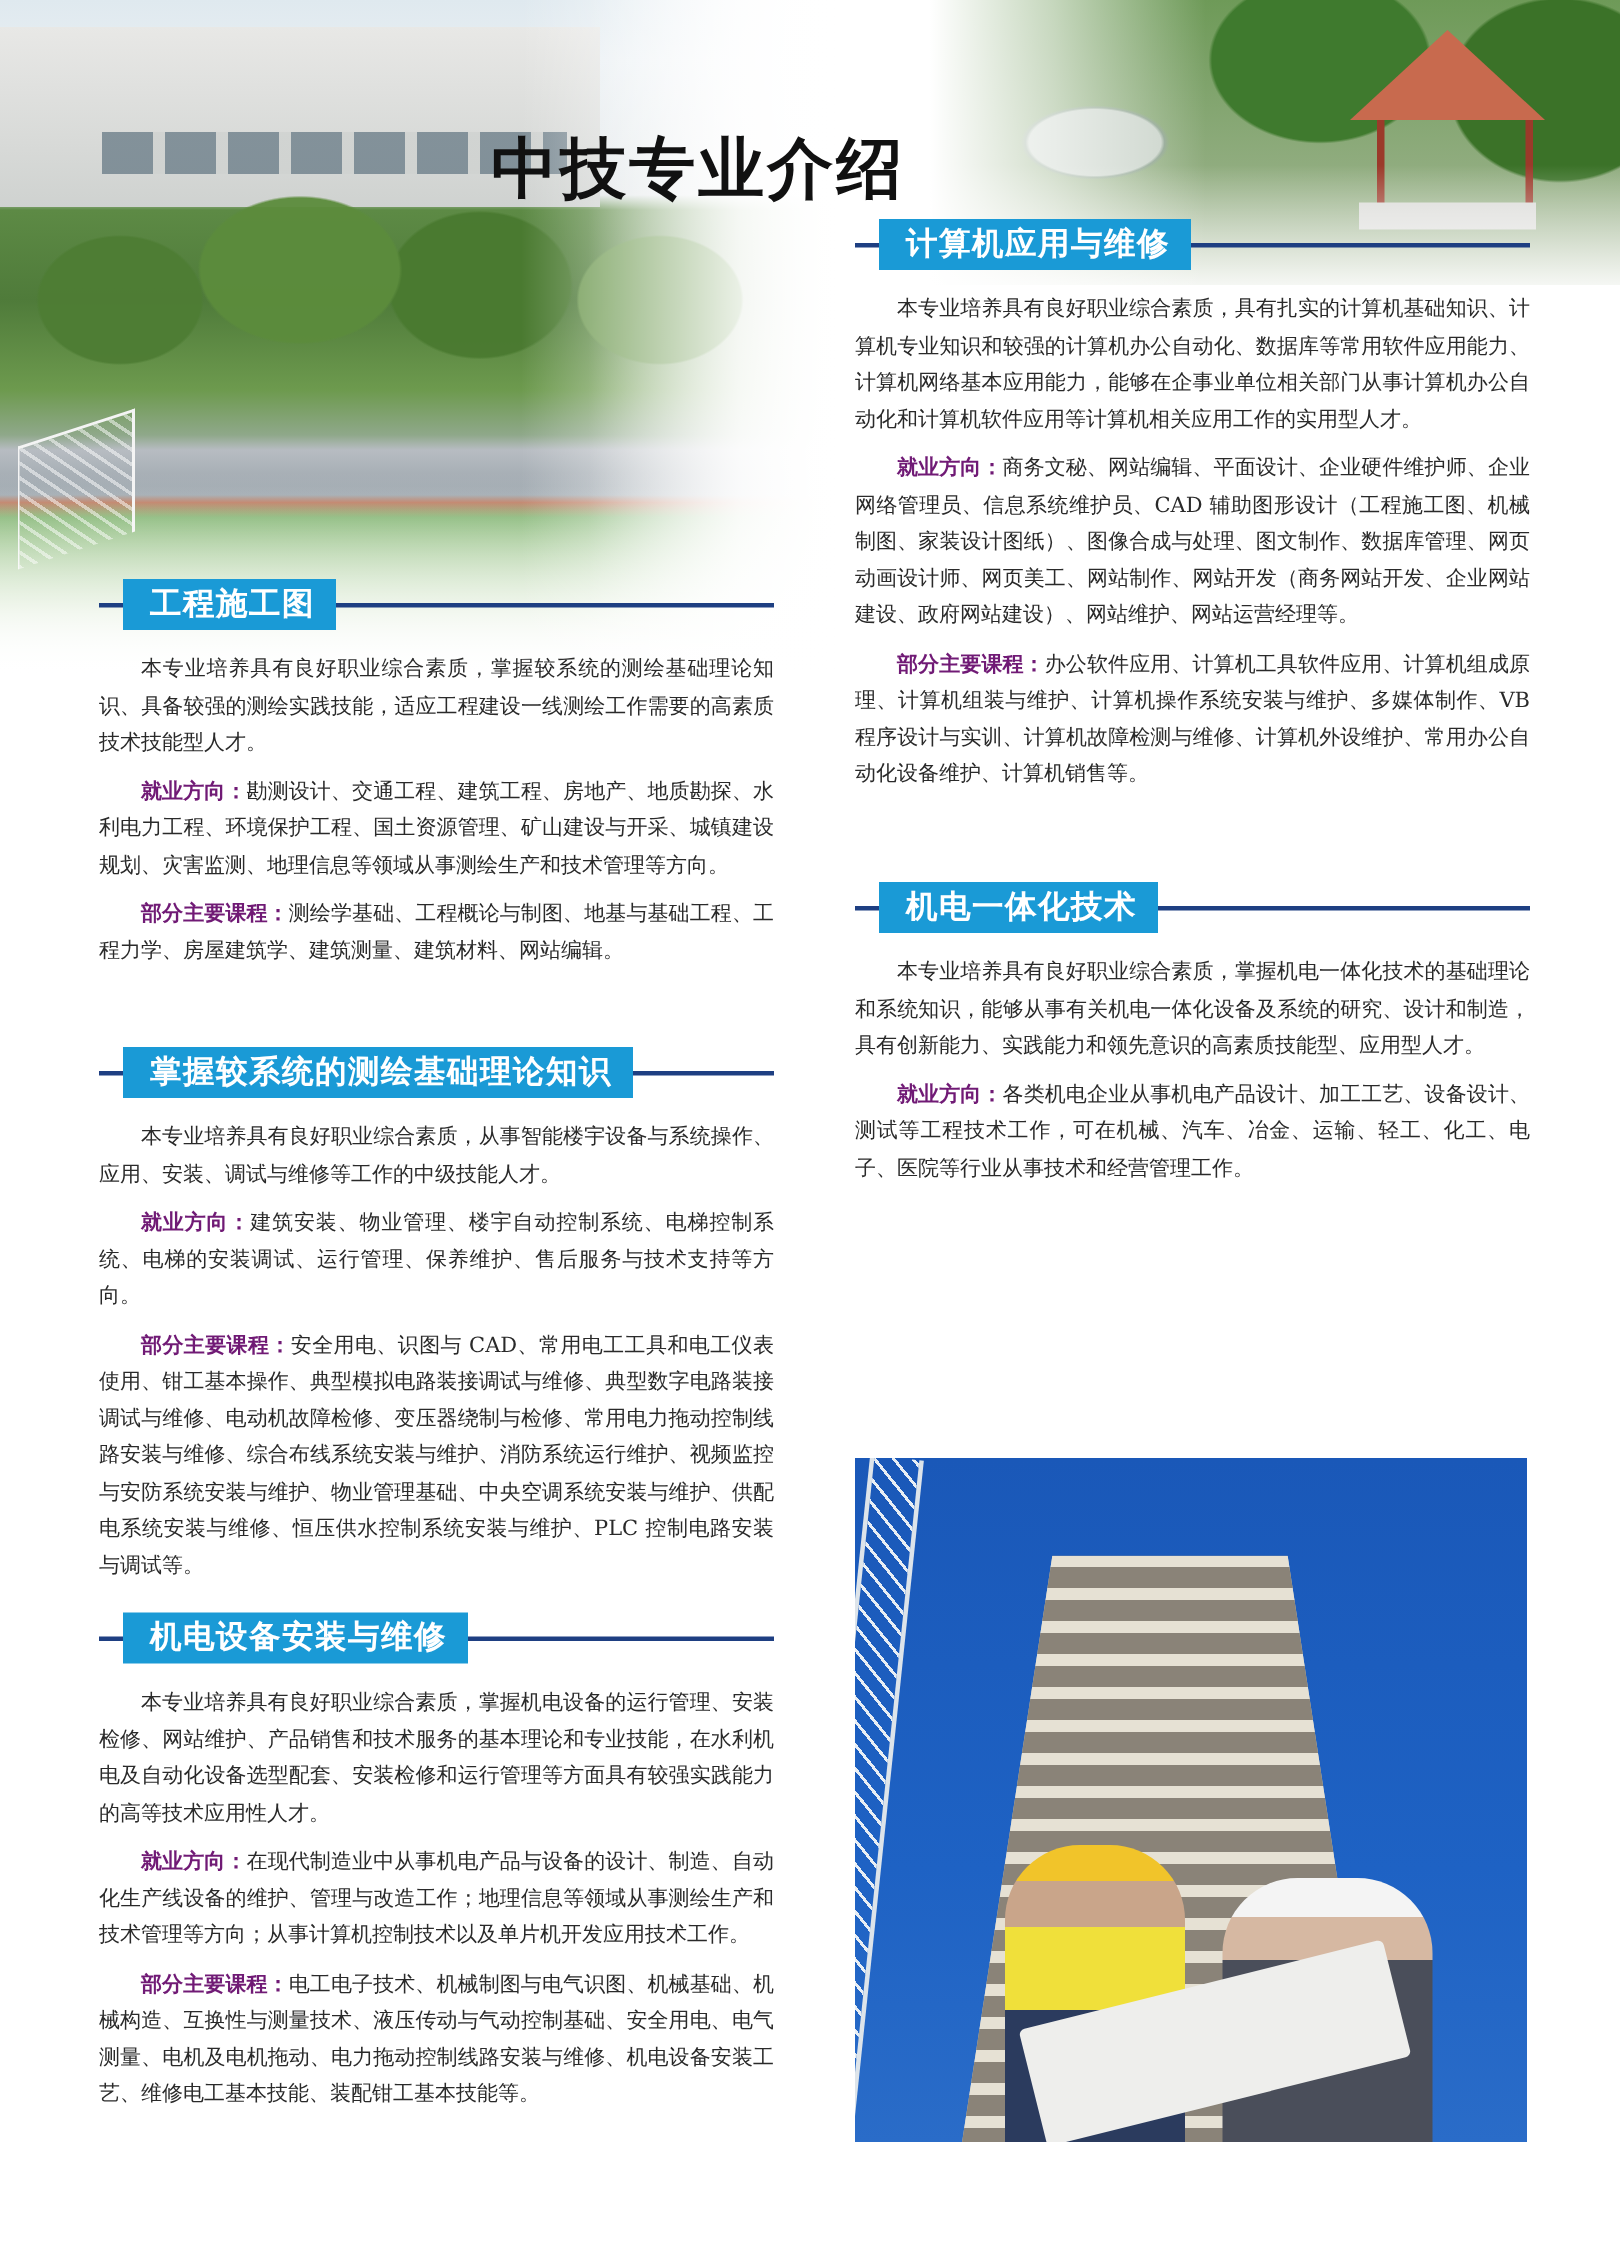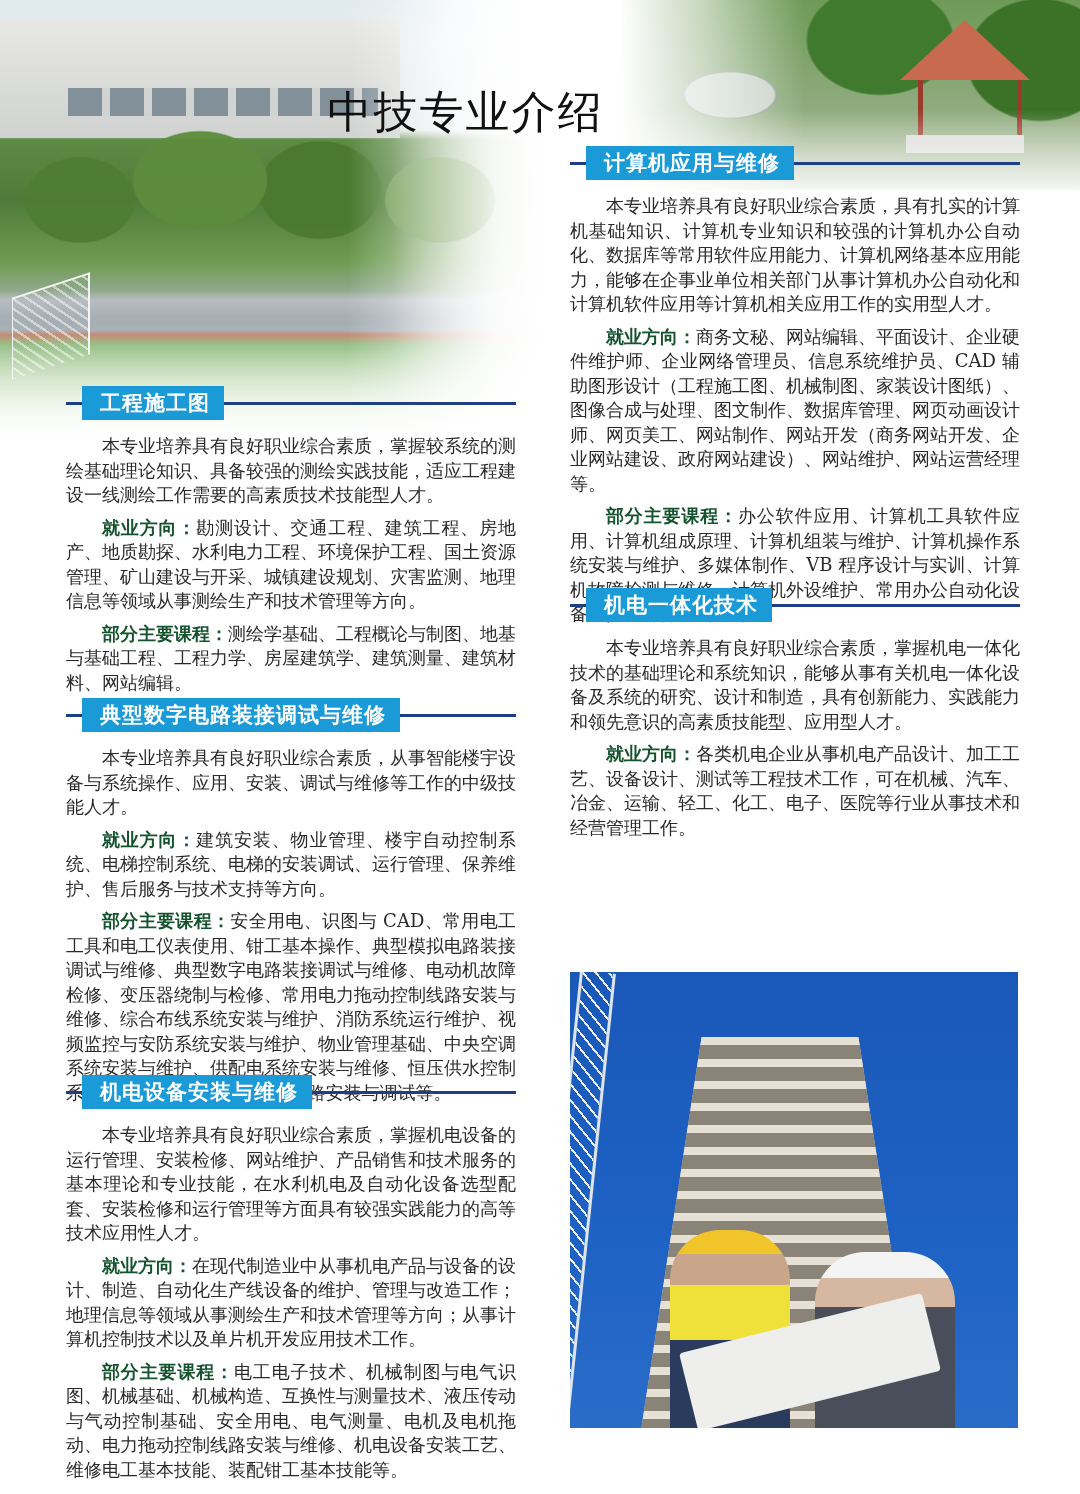--- a/index.html
+++ b/index.html
@@ -76,41 +76,41 @@
     position: absolute; left: 18px; top: 60px; width: 94px; height: 60px;
     border-left: 5px solid #9b3a2a; border-right: 5px solid #9b3a2a;
   }
   .pavilion .base {
     position: absolute; left: 6px; top: 115px; width: 118px; height: 18px; background: #d9d9d6;
   }
 
   .page-title {
     position: absolute; left: 0; top: 54px; width: 931px; text-align: center;
     font-family: "DejaVu Sans", "Liberation Sans", sans-serif;
-    font-weight: 400; font-size: 44px; color: #111; letter-spacing: 2px;
+    font-weight: 700; font-size: 44px; color: #111; letter-spacing: 2px;
     z-index: 3;
   }
 
   .section { position: absolute; z-index: 2; width: 450px; }
   .sec-head { position: relative; height: 36px; margin-bottom: 12px; }
   .sec-head .rule {
     position: absolute; left: 0; right: 0; top: 16px; height: 3px; background: #1e3f82;
   }
   .sec-head .tab {
     position: absolute; left: 16px; top: 0; height: 34px; padding: 0 14px 0 18px;
     background: #1a9ad6; color: #fff;
     font-family: Liberation Sans, sans-serif; font-weight: bold;
     font-size: 21px; line-height: 34px; letter-spacing: 1px;
   }
   .para {
-    font-size: 18px; line-height: 24.5px; text-align: justify; margin: 0 0 8px 0;
+    font-size: 14px; line-height: 24.5px; text-align: justify; margin: 0 0 8px 0;
     text-indent: 2em; color: #2a2a2a;
   }
   .para .lbl {
-    color: #14532d; font-weight: bold;
+    color: #701a75; font-weight: bold;
     font-family: "DejaVu Sans", "Liberation Sans", sans-serif;
   }
 
   .photo-construction {
     position: absolute; left: 570px; top: 972px; width: 448px; height: 456px;
     background: linear-gradient(to bottom, #1a58b8 0%, #1e62c4 60%, #2a6cc8 100%);
     overflow: hidden; z-index: 1;
   }
   .tower {
     position: absolute; left: 70px; top: 65px; width: 280px; height: 400px;
@@ -166,21 +166,21 @@
     <div class="tab">工程施工图</div>
   </div>
   <p class="para">本专业培养具有良好职业综合素质，掌握较系统的测绘基础理论知识、具备较强的测绘实践技能，适应工程建设一线测绘工作需要的高素质技术技能型人才。</p>
   <p class="para"><span class="lbl">就业方向：</span><span>勘测设计、交通工程、建筑工程、房地产、地质勘探、水利电力工程、环境保护工程、国土资源管理、矿山建设与开采、城镇建设规划、灾害监测、地理信息等领域从事测绘生产和技术管理等方向。</span></p>
   <p class="para"><span class="lbl">部分主要课程：</span><span>测绘学基础、工程概论与制图、地基与基础工程、工程力学、房屋建筑学、建筑测量、建筑材料、网站编辑。</span></p>
 </div>
 
 <div class="section" style="left:66px; top:698px;">
   <div class="sec-head">
     <div class="rule"></div>
-    <div class="tab">典型数字电路装接调试与维修</div>
+    <div class="tab">掌握较系统的测绘基础理论知识</div>
   </div>
   <p class="para">本专业培养具有良好职业综合素质，从事智能楼宇设备与系统操作、应用、安装、调试与维修等工作的中级技能人才。</p>
   <p class="para"><span class="lbl">就业方向：</span><span>建筑安装、物业管理、楼宇自动控制系统、电梯控制系统、电梯的安装调试、运行管理、保养维护、售后服务与技术支持等方向。</span></p>
   <p class="para"><span class="lbl">部分主要课程：</span><span>安全用电、识图与 CAD、常用电工工具和电工仪表使用、钳工基本操作、典型模拟电路装接调试与维修、典型数字电路装接调试与维修、电动机故障检修、变压器绕制与检修、常用电力拖动控制线路安装与维修、综合布线系统安装与维护、消防系统运行维护、视频监控与安防系统安装与维护、物业管理基础、中央空调系统安装与维护、供配电系统安装与维修、恒压供水控制系统安装与维护、PLC 控制电路安装与调试等。</span></p>
 </div>
 
 <div class="section" style="left:66px; top:1075px;">
   <div class="sec-head">
     <div class="rule"></div>
     <div class="tab">机电设备安装与维修</div>

